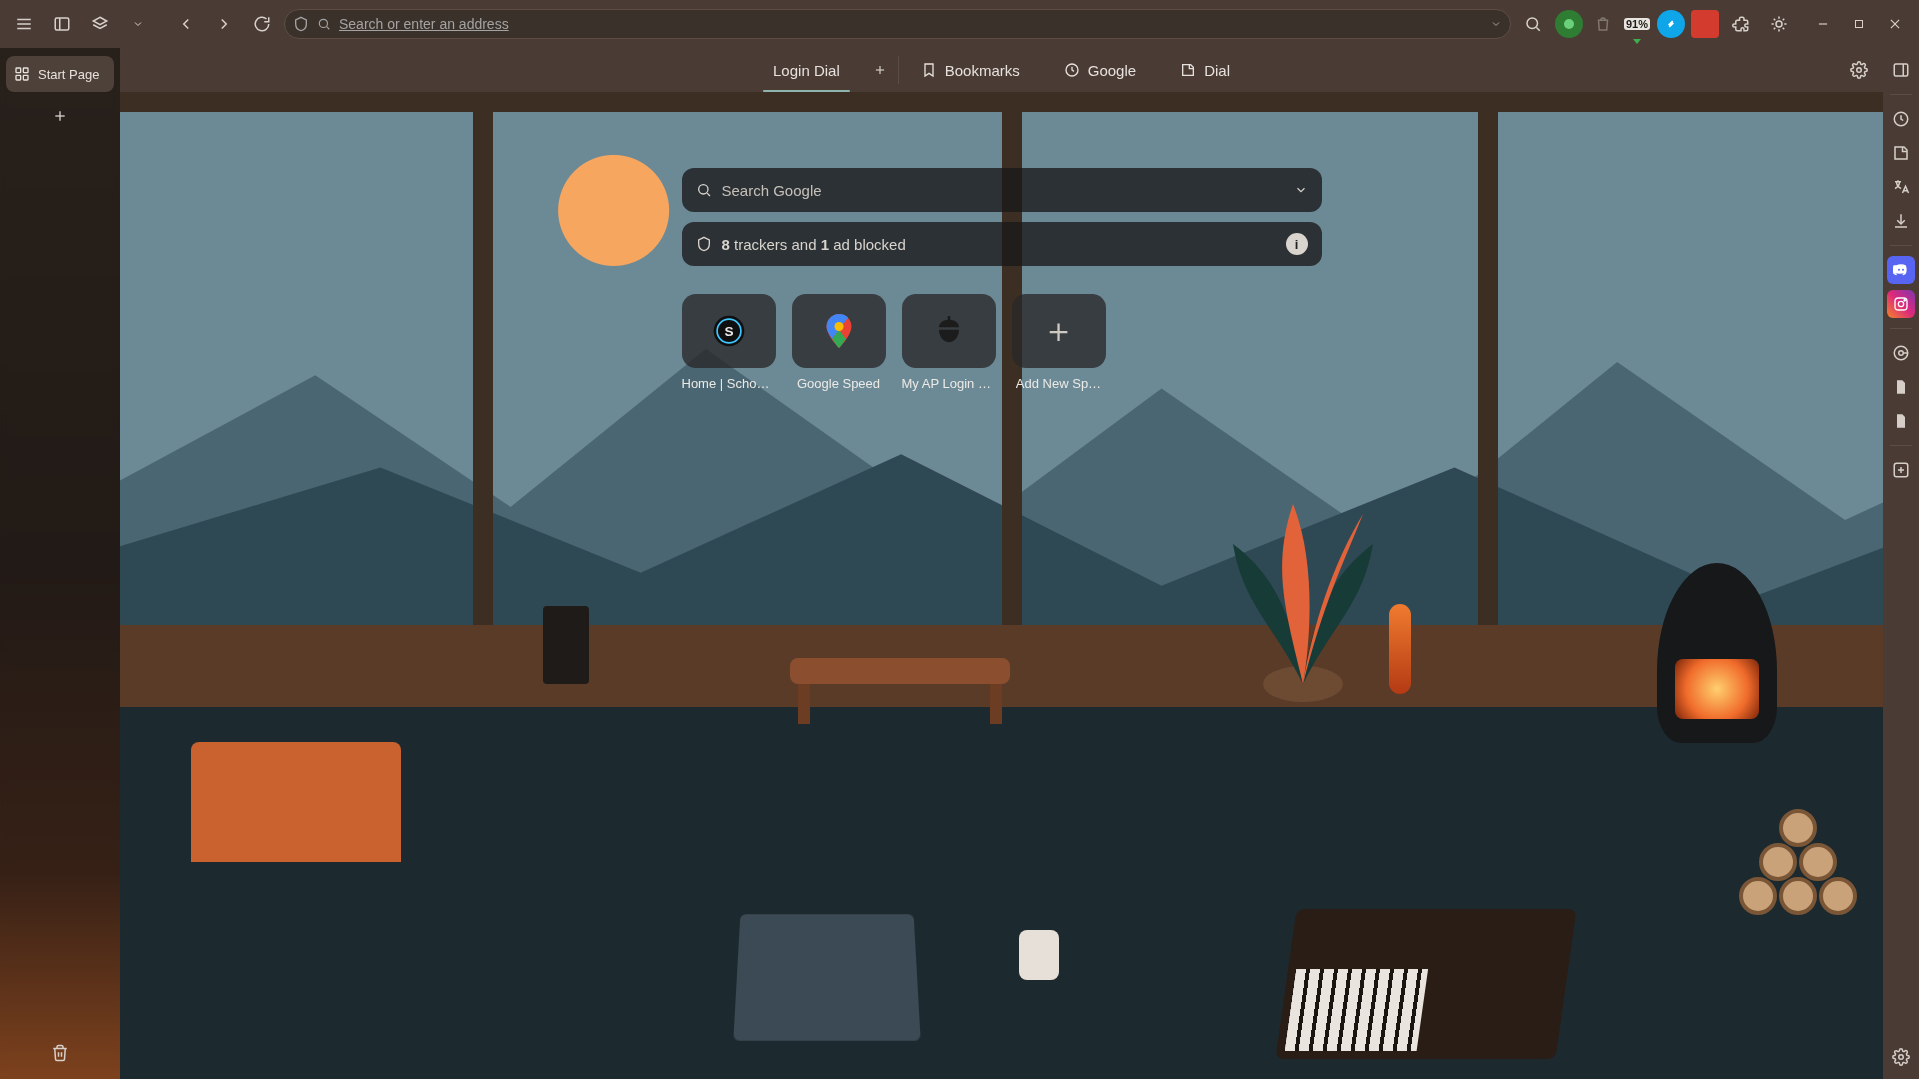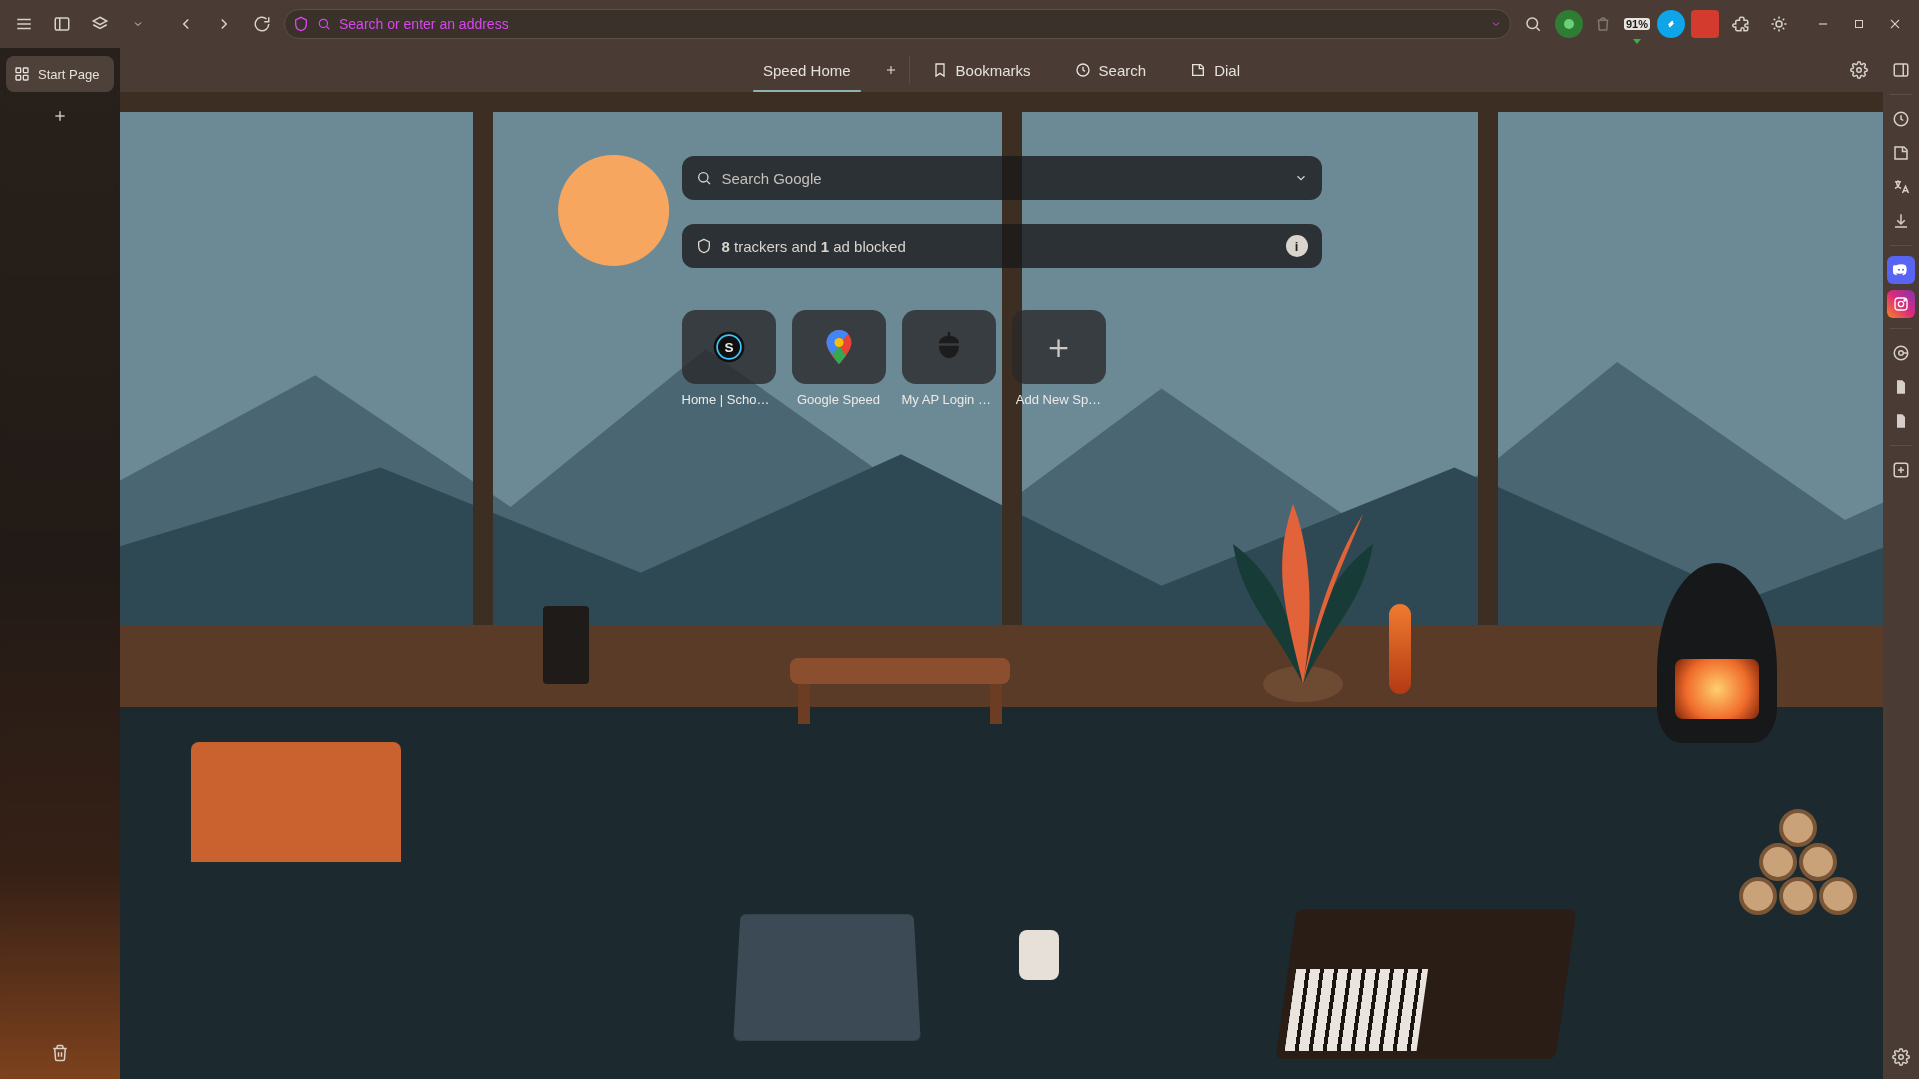--- a/index.html
+++ b/index.html
@@ -28,22 +28,23 @@
   .tb-sep { width: 4px; }
   .addr-bar {
     flex: 1;
     height: 30px;
     background: #3b312b;
     border: 1px solid #5d4e44;
     border-radius: 15px;
     display: flex;
     align-items: center;
     padding: 0 8px;
-    color: #d946ef;
+    color: #a3a3a3;
     gap: 8px;
+    text-decoration: underline;
   }
   .addr-bar .addr-text { flex: 1; font-size: 14px; }
   .ext-icon {
     width: 28px; height: 28px;
     border-radius: 6px;
     display: flex; align-items: center; justify-content: center;
     font-size: 14px;
     cursor: pointer;
   }
   .win-ctrls { display: flex; gap: 4px; margin-left: 6px; }
@@ -210,26 +211,26 @@
   .mug{left:51%;bottom:10%;width:40px;height:50px;background:#e6e0d9;border-radius:8px;}
   .chair{left:4%;bottom:22%;width:210px;height:120px;background:#c9622e;border-radius:8px 8px 0 0;}
   .lamp{left:72%;bottom:39%;width:22px;height:90px;background:linear-gradient(#f07b2f,#b33a14);border-radius:11px;}
   .logs{right:0;bottom:16%;width:150px;height:110px;}
   .logs .l{position:absolute;width:38px;height:38px;border-radius:50%;background:#caa27a;border:4px solid #7a5636;}
 
   
   .center-ui{
     position:absolute;
     left:50%;
-    top:64px;
+    top:76px;
     transform:translateX(-50%);
     width:640px;
     display:flex;
     flex-direction:column;
-    gap:24px;
+    gap:10px;
   }
   .search-box, .blocker-box{
     background:rgba(24,24,24,0.78);
     border-radius:12px;
     height:44px;
     display:flex;
     align-items:center;
     padding:0 14px;
     color:#d9d4ce;
     font-size:15px;
@@ -421,41 +422,41 @@
           <path d="M10 11v6M14 11v6"></path>
           <path d="M8 6V4a2 2 0 0 1 2-2h4a2 2 0 0 1 2 2v2"></path>
         </svg>
     </div>
   </div>
 
   <div class="main-col">
 
     <div class="nav-tabs">
       <div class="nav-tab active">
-        <span>Speed Home</span>
+        <span>Login Dial</span>
       </div>
       <div class="nav-plus">
         <svg width="14" height="14" viewBox="0 0 24 24" stroke="currentColor" stroke-width="2">
             <line x1="12" y1="5" x2="12" y2="19"></line>
             <line x1="5" y1="12" x2="19" y2="12"></line>
           </svg>
       </div>
       <div class="nav-sep"></div>
       <div class="nav-tab">
         <svg width="16" height="16" viewBox="0 0 24 24" fill="none" stroke="currentColor" stroke-width="2">
             <path d="M6 3h12v18l-6-4-6 4V3z"></path>
           </svg>
         <span>Bookmarks</span>
       </div>
       <div class="nav-tab">
         <svg width="16" height="16" viewBox="0 0 24 24" fill="none" stroke="currentColor" stroke-width="2">
             <circle cx="12" cy="12" r="9"></circle>
             <polyline points="12 7 12 12 15 14"></polyline>
           </svg>
-        <span>Search</span>
+        <span>Google</span>
       </div>
       <div class="nav-tab">
         <svg width="16" height="16" viewBox="0 0 24 24" fill="none" stroke="currentColor" stroke-width="2">
             <path d="M4 4h12l4 4v12H4z"></path>
             <path d="M14 4v6h6"></path>
           </svg>
         <span>Dial</span>
       </div>
       <div class="nav-gear">
         <svg width="18" height="18" viewBox="0 0 24 24" fill="none" stroke="currentColor" stroke-width="2">

